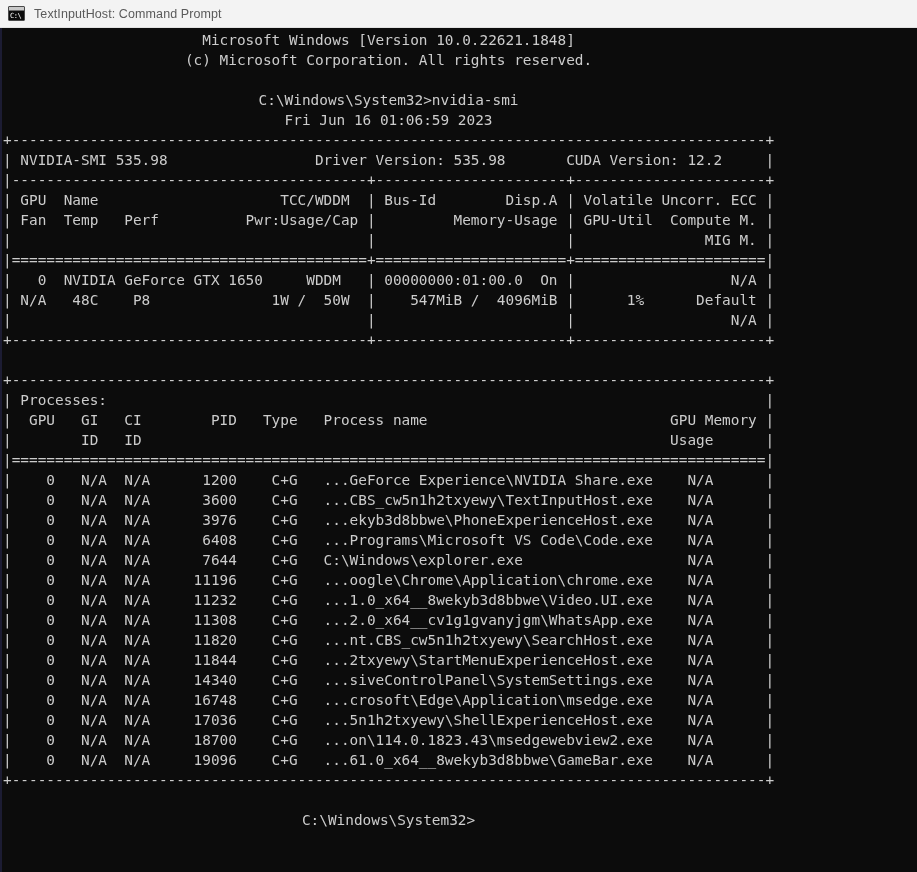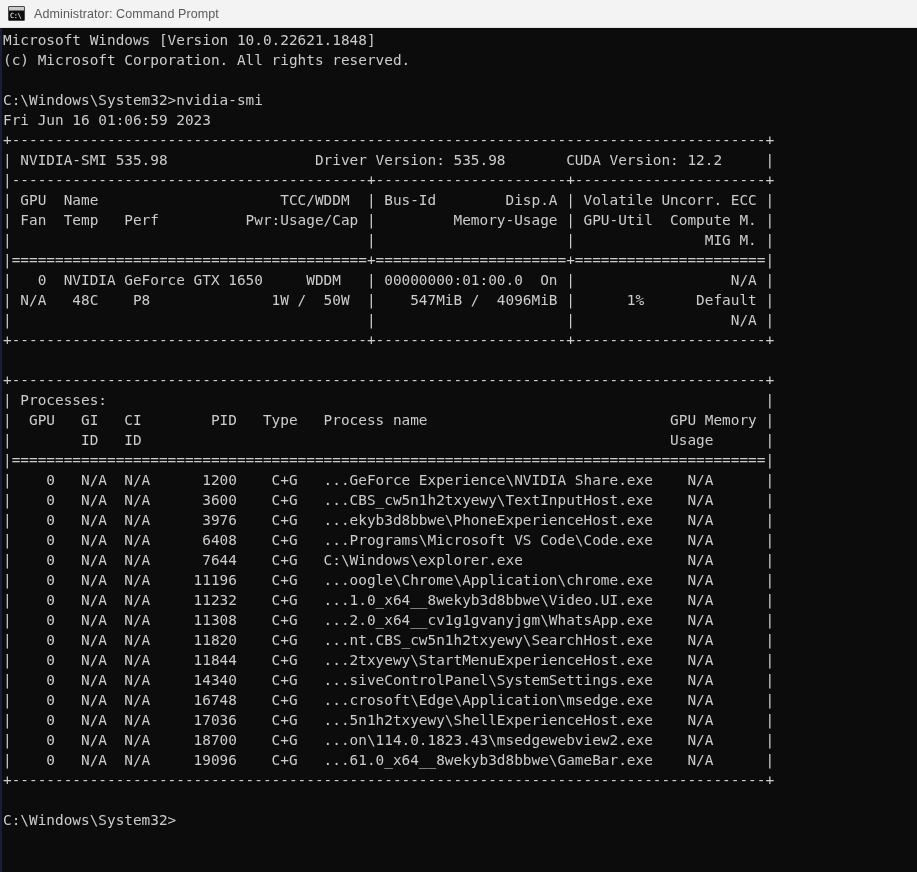--- a/index.html
+++ b/index.html
@@ -65,20 +65,21 @@
   }
 
   
   #console {
     position: relative;
     width: 917px;
     height: 844px;
     background: #0c0c0c;
     box-sizing: border-box;
     overflow: hidden;
+    text-align: center;
   }
   #console-left-edge {
     position: absolute;
     left: 0; top: 0; bottom: 0;
     width: 2px;
     background: #1c1c33;
   }
   #console-text {
     position: absolute;
     left: 3px;
@@ -94,21 +95,21 @@
   }
 </style>
 </head>
 <body>
 
 <div id="titlebar">
   <div id="cmd-icon">
     <div class="bar"></div>
     <div class="body">C:\</div>
   </div>
-  <div id="titlebar-title">Administrator: Command Prompt</div>
+  <div id="titlebar-title">TextInputHost: Command Prompt</div>
 </div>
 
 <div id="console">
   <div id="console-left-edge"></div>
   <pre id="console-text">Microsoft Windows [Version 10.0.22621.1848]
 (c) Microsoft Corporation. All rights reserved.
 
 C:\Windows\System32&gt;nvidia-smi
 Fri Jun 16 01:06:59 2023
 +---------------------------------------------------------------------------------------+

